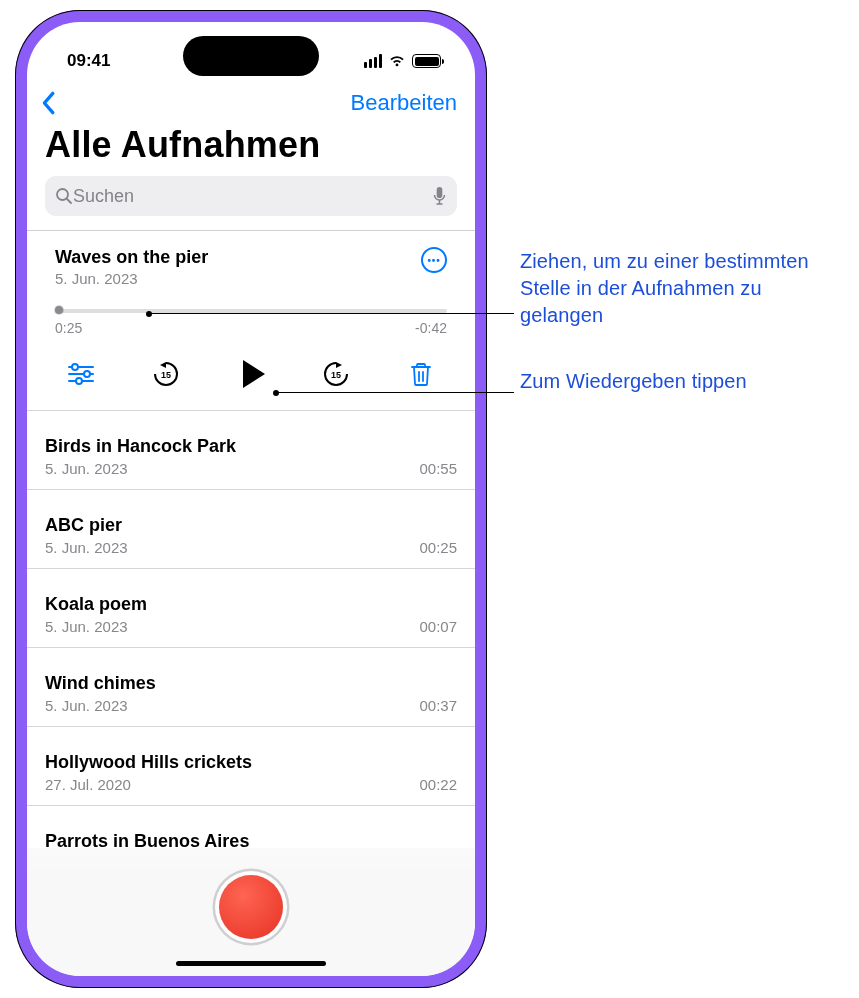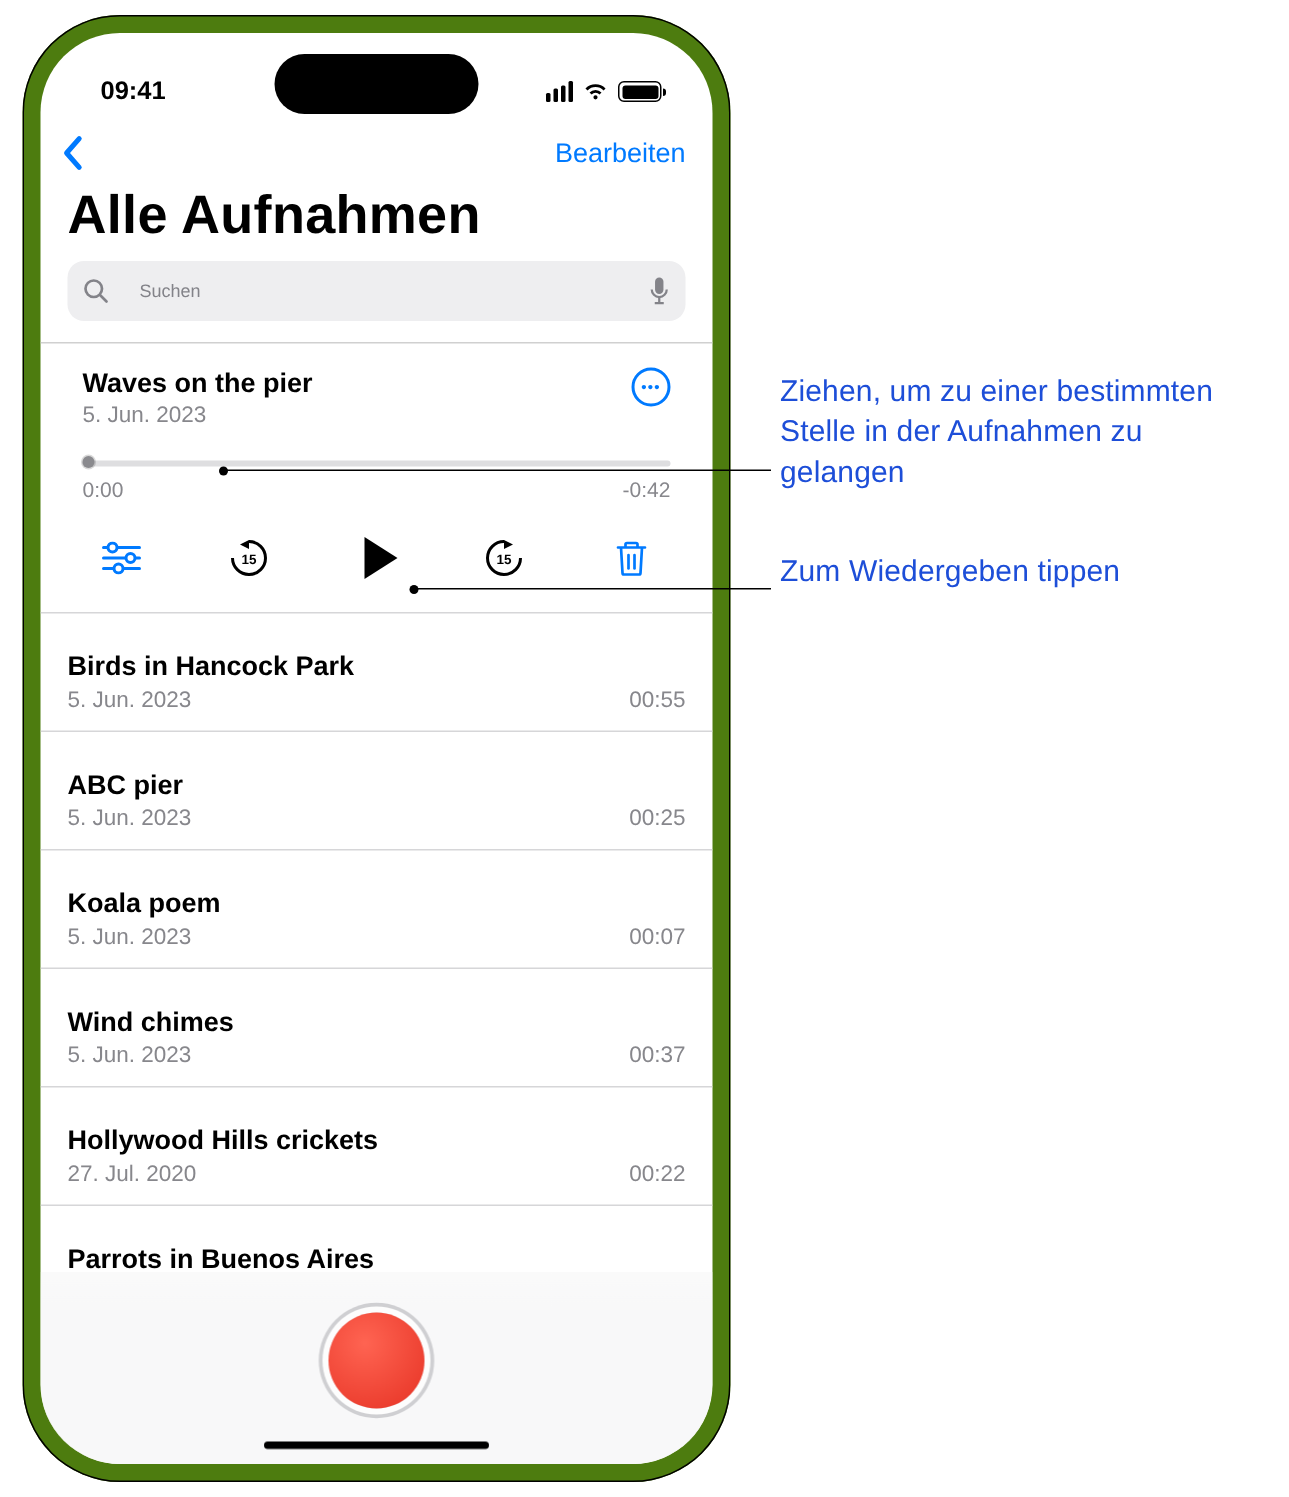--- a/index.html
+++ b/index.html
@@ -4,21 +4,21 @@
   <style>
     * { margin: 0; padding: 0; box-sizing: border-box; -webkit-font-smoothing: antialiased; }
     body { font-family: -apple-system, BlinkMacSystemFont, 'Helvetica Neue', sans-serif; background: #fff; width: 859px; height: 998px; position: relative; }
     
     .phone-frame {
       position: absolute;
       left: 15px;
       top: 10px;
       width: 472px;
       height: 978px;
-      background: #4d7c0f;
+      background: #8b5cf6;
       border-radius: 65px;
       padding: 12px;
       box-shadow: 0 0 0 1px #000 inset;
     }
     .phone-screen {
       width: 100%;
       height: 100%;
       background: #fff;
       border-radius: 53px;
       overflow: hidden;
@@ -51,35 +51,35 @@
     .signal-bars span { width: 3.5px; background: #000; border-radius: 1px; }
     .signal-bars span:nth-child(1){height:6px}.signal-bars span:nth-child(2){height:8.5px}.signal-bars span:nth-child(3){height:11px}.signal-bars span:nth-child(4){height:13.5px}
     .wifi-icon { width: 18px; height: 14px; }
     .battery { width: 29px; height: 14px; border: 1.5px solid #000; border-radius: 4px; position: relative; }
     .battery::after { content:''; position:absolute; right:-4px; top:4px; width:2px; height:5px; background:#000; border-radius:0 2px 2px 0; }
     .battery::before { content:''; position:absolute; left:1.5px; top:1.5px; bottom:1.5px; right:1.5px; background:#000; border-radius:2px; }
     
     
     .nav-bar { display: flex; justify-content: space-between; align-items: center; padding: 8px 18px 6px 12px; }
     .back-chevron { color: #007aff; }
-    .edit-btn { color: #007aff; font-size: 18px; }
+    .edit-btn { color: #007aff; font-size: 22px; }
     
     .page-title { font-size: 36px; font-weight: 700; padding: 2px 18px 10px; letter-spacing: 0.2px; }
     
     .search-bar {
       margin: 0 18px 14px;
       background: #eeeef0;
       border-radius: 11px;
       height: 40px;
       display: flex;
       align-items: center;
       padding: 0 10px;
       color: #838389;
     }
-    .search-bar .placeholder { flex: 1; margin-left: 20px; font-size: 12px; }
+    .search-bar .placeholder { flex: 1; margin-left: 0; font-size: 18px; }
     
     
     .expanded {
       padding: 16px 28px 12px;
       border-top: 0.5px solid #d0d0d0;
     }
     .exp-row1 { display: flex; justify-content: space-between; align-items: flex-start; }
     .exp-title { font-size: 18px; font-weight: 600; }
     .exp-date { font-size: 15px; color: #87878c; margin-top: 2px; }
     .more-btn { width: 26px; height: 26px; border: 2px solid #007aff; border-radius: 50%; display: flex; align-items: center; justify-content: center; color: #007aff; font-weight: 800; letter-spacing: 0.8px; font-size: 10px; }
@@ -207,21 +207,21 @@
           <div class="exp-title">Waves on the pier</div>
           <div class="exp-date">5. Jun. 2023</div>
         </div>
         <div class="more-btn">•••</div>
       </div>
 
       <div class="scrubber">
         <div class="scrub-track"></div>
         <div class="scrub-knob"></div>
         <div class="scrub-times">
-          <span>0:00</span>
+          <span>0:25</span>
           <span>-0:42</span>
         </div>
       </div>
 
       <div class="controls">
         <div class="ctrl-btn">
           <svg width="26" height="22" viewBox="0 0 26 22">
               <line x1="1" y1="4" x2="25" y2="4" stroke="#007aff" stroke-width="2" stroke-linecap="round"></line>
               <circle cx="7" cy="4" r="3" fill="#fff" stroke="#007aff" stroke-width="2"></circle>
               <line x1="1" y1="11" x2="25" y2="11" stroke="#007aff" stroke-width="2" stroke-linecap="round"></line>

